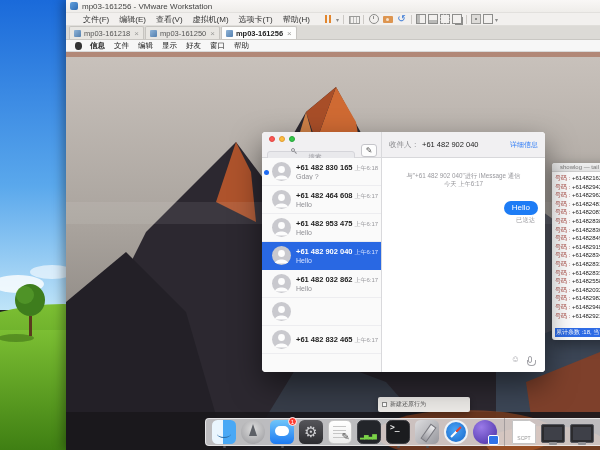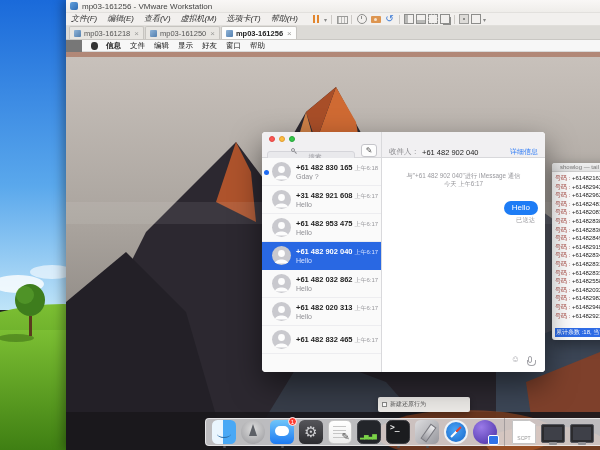--- a/index.html
+++ b/index.html
@@ -11,21 +11,21 @@
   
   .host-wall{position:absolute;inset:0;}
 
   
   .vmw{position:absolute;left:66px;top:0;width:534px;height:450px;background:#ffffff;
        box-shadow:-3px 0 10px rgba(0,0,0,.35);}
   .vmw-titlebar{height:13px;background:linear-gradient(#f9f7f6,#efedea);display:flex;align-items:center;
        padding:0 4px;border-bottom:1px solid #e2e0dd;}
   .vmw-logo{width:8px;height:8px;border-radius:2px;background:linear-gradient(135deg,#63a0dc,#2f6cb4);margin-right:4px;flex:none;}
   .vmw-title{font-size:8px;color:#444;white-space:nowrap;}
-  .vmw-menubar{height:13px;background:#f2f0ee;display:flex;align-items:flex-start;padding:0 0;border-bottom:1px solid #e0deda;font-style:italic;}
+  .vmw-menubar{height:13px;background:#f2f0ee;display:flex;align-items:center;padding:0 12px;border-bottom:1px solid #e0deda;}
   .vmenu{font-size:8px;color:#333;padding:0 5px;white-space:nowrap;cursor:default;}
   .tb{display:flex;align-items:center;margin-left:6px;}
   .tb-sep{width:1px;height:9px;background:#ccc9c5;margin:0 3px;}
   .ti{position:relative;width:12px;height:12px;margin:0 1px;flex:none;}
   .ti-pause::before,.ti-pause::after{content:"";position:absolute;top:2px;width:2px;height:8px;background:#e2862e;}
   .ti-pause::before{left:3px}.ti-pause::after{left:7px}
   .caret{font-size:6px;color:#888;margin:0 1px;}
   .ti-kbd{width:11px;}
   .ti-kbd::before{content:"";position:absolute;left:1px;top:3px;width:9px;height:6px;border:1px solid #9a9a98;
       background:repeating-linear-gradient(90deg,#b9b9b7 0 1px,transparent 1px 3px);}
@@ -46,21 +46,21 @@
   .vtab{display:flex;align-items:center;height:13px;padding:0 4px;margin-right:1px;background:#e8e6e2;
         border:1px solid #c6c4c0;border-bottom:none;border-radius:2px 2px 0 0;font-size:7.5px;color:#555;}
   .vtab.on{background:#fdfdfc;color:#222;font-weight:bold;}
   .vtab-ico{width:7px;height:7px;border-radius:1px;background:linear-gradient(135deg,#8fb4d8,#537fae);margin-right:3px;flex:none;}
   .vtab-close{margin-left:4px;color:#9a9a98;font-weight:normal;}
   .vtab-close::after{content:"×";font-size:8px;}
 
   
   .vm-screen{position:absolute;left:0;top:40px;width:534px;height:410px;overflow:hidden;background:#777;}
   .mac-menubar{position:absolute;left:0;top:0;right:0;height:12px;background:#f7f7f7;display:flex;align-items:center;
-       padding-left:9px;z-index:5;border-bottom:1px solid #d9d9d9;margin-left:16px;}
+       padding-left:9px;z-index:5;border-bottom:1px solid #d9d9d9;}
   .apple{width:7px;height:8px;background:#333;border-radius:42% 48% 46% 46%;margin-right:8px;flex:none;}
   .mmenu{font-size:7.5px;color:#222;margin-right:9px;white-space:nowrap;}
   .mmenu.bold{font-weight:bold;}
   .wallpaper{position:absolute;left:0;top:12px;z-index:0;}
 
   
   .logwin{position:absolute;left:486px;top:123px;width:132px;height:177px;background:#fdfdfd;border-radius:3px 0 0 3px;
       box-shadow:0 4px 14px rgba(0,0,0,.4);z-index:1;overflow:hidden;}
   .log-titlebar{height:9px;background:linear-gradient(#efefef,#e2e2e2);border-bottom:1px solid #cfcfcf;
       font-size:6px;color:#777;padding:0 8px;line-height:9px;white-space:nowrap;}
@@ -105,21 +105,21 @@
   .conv-main{flex:1;margin-left:5px;min-width:0;}
   .conv-top{display:flex;justify-content:space-between;align-items:baseline;}
   .conv-num{font-size:7.5px;font-weight:bold;color:#222;white-space:nowrap;}
   .conv-time{font-size:6px;color:#98989d;white-space:nowrap;margin-left:2px;}
   .conv-prev{font-size:7px;color:#8e8e93;white-space:nowrap;overflow:hidden;}
   .conv.sel .conv-num{color:#fff;}
   .conv.sel .conv-time{color:#d6e2ff;}
   .conv.sel .conv-prev{color:#d6e2ff;}
 
   .msg-right{position:absolute;left:120px;top:0;right:0;bottom:0;background:#fff;}
-  .chat-head{height:26px;background:#f1f0f2;border-bottom:1px solid #d8d8db;display:flex;align-items:flex-end;padding:0 7px;}
+  .chat-head{height:26px;background:#f1f0f2;border-bottom:1px solid #d8d8db;display:flex;align-items:center;padding:0 7px;}
   .to-label{font-size:7.5px;color:#8a8a8e;white-space:nowrap;}
   .to-value{font-size:7.5px;color:#222;margin-left:3px;white-space:nowrap;}
   .details{margin-left:auto;font-size:7px;color:#2e7bf6;white-space:nowrap;}
   .chat-body{position:absolute;left:0;top:26px;right:0;bottom:24px;background:#fff;}
   .chat-intro{margin-top:13px;text-align:center;font-size:6.3px;color:#98989d;line-height:9px;padding:0 8px;}
   .chat-date{text-align:center;font-size:6.3px;color:#98989d;}
   .bubble-row{text-align:right;margin:7px 7px 0 0;}
   .bubble{display:inline-block;background:#1d7cf5;color:#fff;font-size:8px;padding:2.5px 8px;border-radius:10px;}
   .delivered{text-align:right;margin:1px 10px 0 0;font-size:6.3px;color:#98989d;}
   .input-bar{position:absolute;left:0;right:0;bottom:0;height:24px;background:#fff;padding:4px 6px;}
@@ -446,21 +446,21 @@
               <div class="conv">
 
                 <div class="avatar">
                   <svg width="19" height="19" viewBox="0 0 24 24">
                     <circle cx="12" cy="9.5" r="4.3" fill="#fdfdfd"></circle>
                     <path d="M3.5 22 C5 15.5 19 15.5 20.5 22 Z" fill="#fdfdfd"></path>
                   </svg>
                 </div>
                 <div class="conv-main">
                   <div class="conv-top">
-                    <span class="conv-num">+31 482 921 608</span>
+                    <span class="conv-num">+61 482 464 608</span>
                     <span class="conv-time">上午6:17</span>
                   </div>
                   <div class="conv-prev">Hello</div>
                 </div>
               </div>
 
               <div class="conv">
 
                 <div class="avatar">
                   <svg width="19" height="19" viewBox="0 0 24 24">
@@ -513,27 +513,20 @@
 
 
               <div class="conv">
 
                 <div class="avatar">
                   <svg width="19" height="19" viewBox="0 0 24 24">
                     <circle cx="12" cy="9.5" r="4.3" fill="#fdfdfd"></circle>
                     <path d="M3.5 22 C5 15.5 19 15.5 20.5 22 Z" fill="#fdfdfd"></path>
                   </svg>
                 </div>
-                <div class="conv-main">
-                  <div class="conv-top">
-                    <span class="conv-num">+61 482 020 313</span>
-                    <span class="conv-time">上午6:17</span>
-                  </div>
-                  <div class="conv-prev">Hello</div>
-                </div>
               </div>
 
               <div class="conv">
 
                 <div class="avatar">
                   <svg width="19" height="19" viewBox="0 0 24 24">
                     <circle cx="12" cy="9.5" r="4.3" fill="#fdfdfd"></circle>
                     <path d="M3.5 22 C5 15.5 19 15.5 20.5 22 Z" fill="#fdfdfd"></path>
                   </svg>
                 </div>

